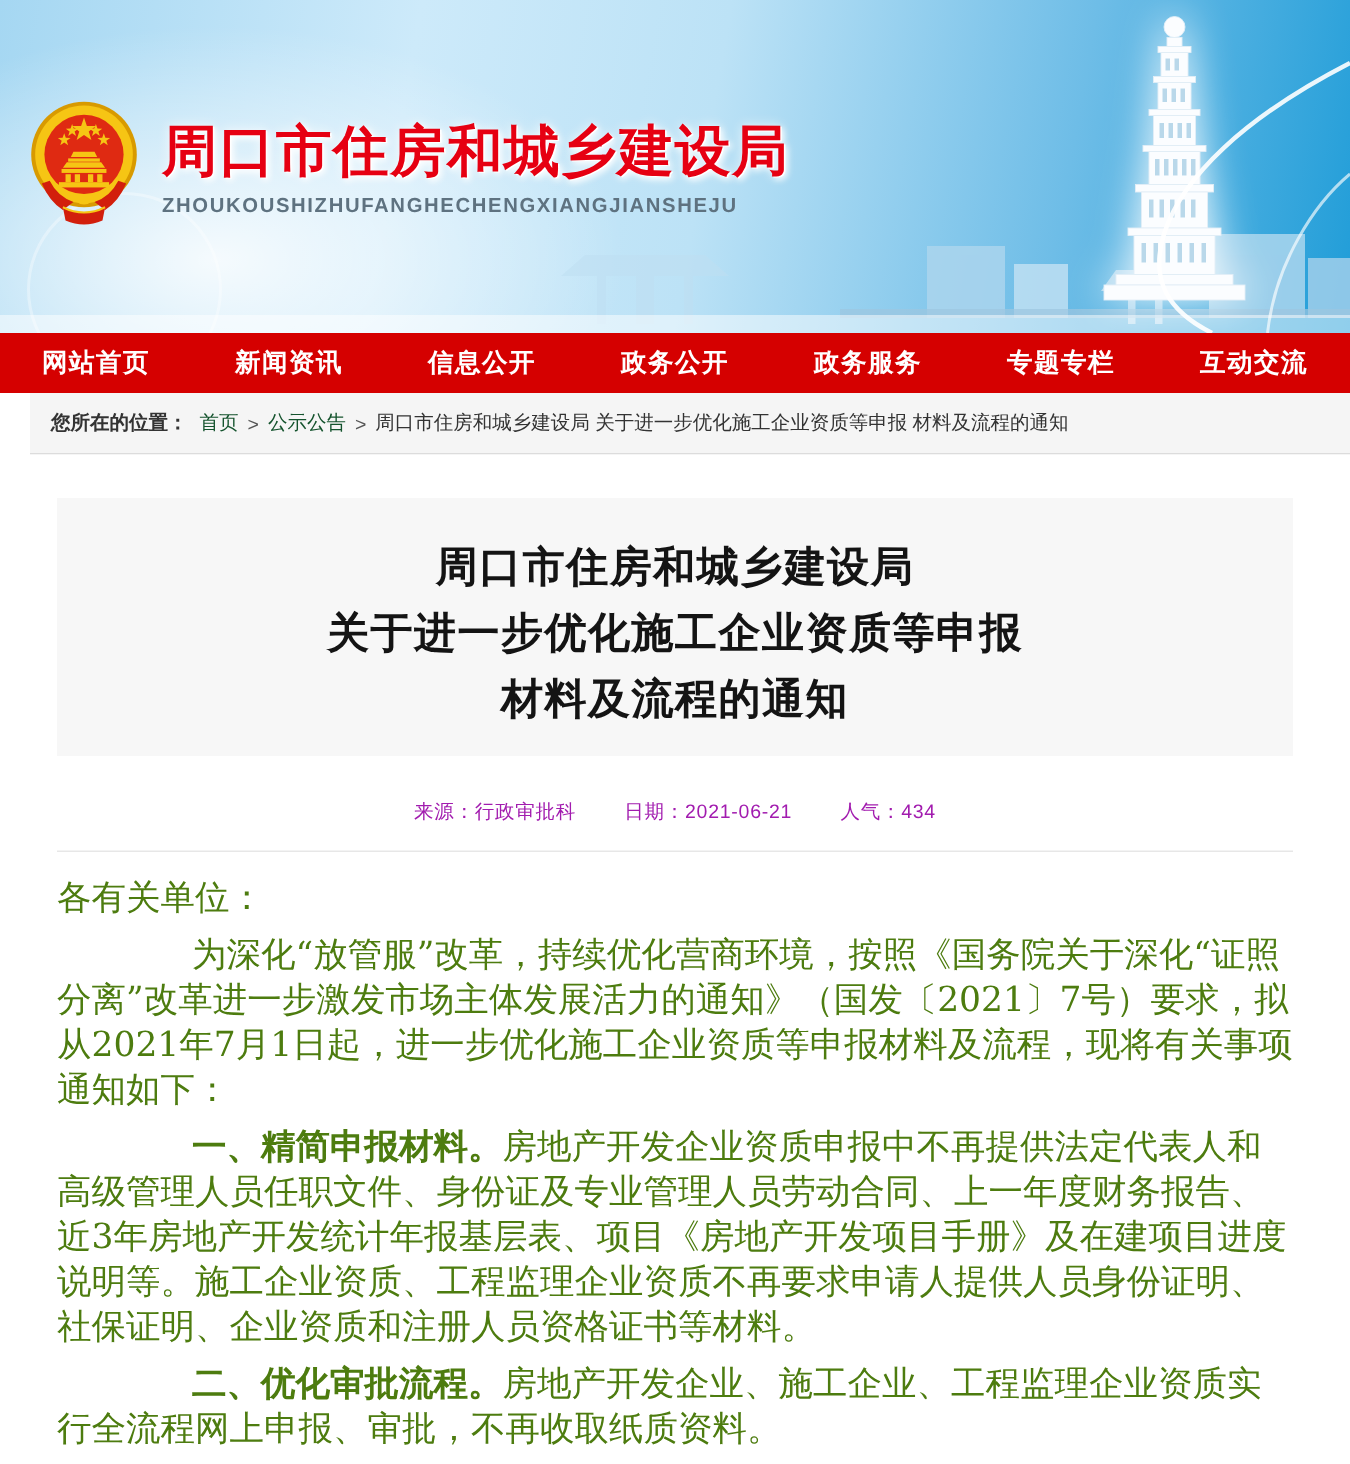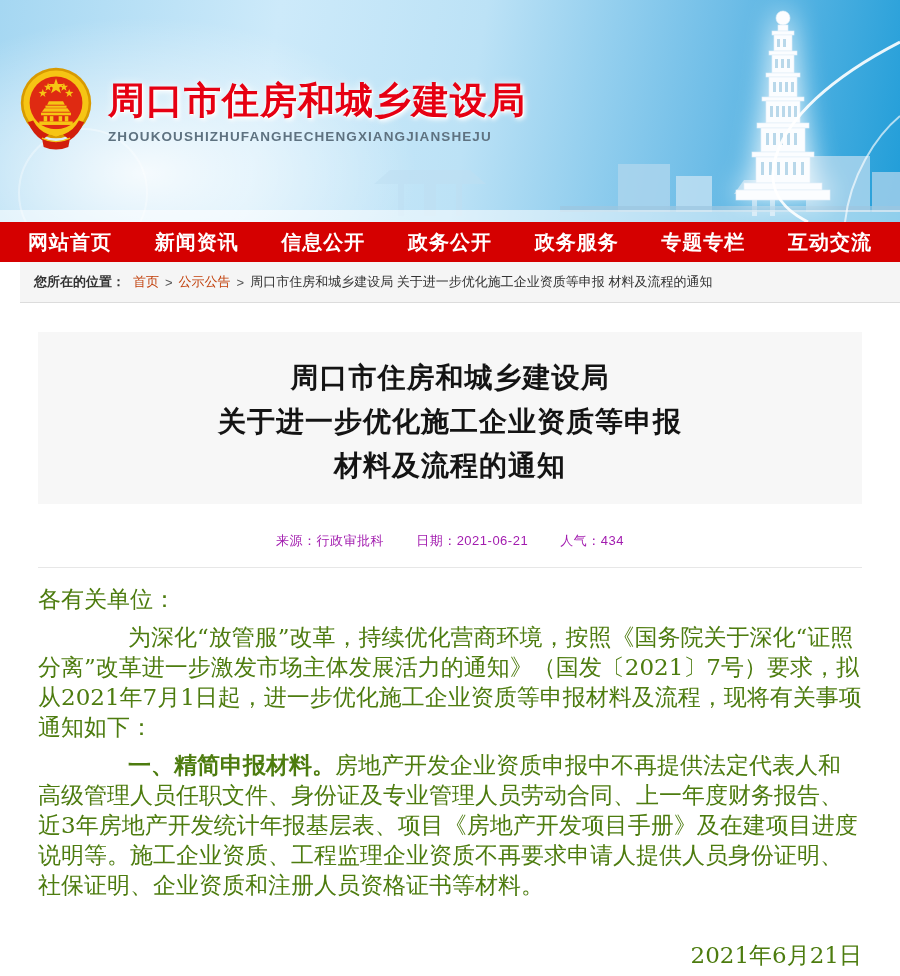--- a/index.html
+++ b/index.html
@@ -35,31 +35,31 @@
     filter:drop-shadow(0 0 14px rgba(255,255,255,0.95));
   }
   .cityscape { position:absolute; left:0; bottom:0; width:900px; height:70px; }
   .swoosh { position:absolute; right:0; top:0; width:260px; height:222px; }
   
   .nav {
     width:900px; height:40px; background:#d50000;
     display:flex; align-items:center; justify-content:space-between; padding:0 28px;
   }
   .nav a {
-    color:#fff; font-size:20px; font-weight:bold; text-decoration:none;
+    color:#fff; font-size:17px; font-weight:bold; text-decoration:none;
     letter-spacing:1px; line-height:40px; cursor:pointer;
   }
   
   .breadcrumb {
     width:900px; height:41px; background:#f5f5f5; border-bottom:1px solid #dcdcdc;
     display:flex; align-items:center; padding:0 14px; font-size:13px; color:#333;
     white-space:nowrap; overflow:hidden;margin-left:20px;
   }
   .bc-prefix { font-weight:bold; color:#333; margin-right:8px; }
-  .breadcrumb a { color:#c2410c; text-decoration:none; cursor:pointer; }
+  .breadcrumb a { color:#14532d; text-decoration:none; cursor:pointer; }
   .bc-sep { margin:0 6px; color:#555; }
   
   .content { width:900px; background:#fff; padding:29px 38px 0; min-height:672px; }
   .title-box {
     background:#f7f7f7; text-align:center; padding:24px 20px 16px;
   }
   .title-box h1 { font-weight:bold; color:#141414; font-size:28px; line-height:44px; letter-spacing:1px; }
   .title-box h1 div { display:block; }
   .meta {
     margin-top:28px; text-align:center; font-size:13px; color:#a21caf; letter-spacing:0.5px;
@@ -225,17 +225,18 @@
       <span class="meta-item"><span>日期：</span><span>2021-06-21</span></span>
       <span class="meta-item"><span>人气：</span><span>434</span></span>
     </div>
 
     <hr class="divider">
 
     <div class="body-text">
       <p class="salutation">各有关单位：</p>
       <p class="para"><span class="lead"></span><span>为深化“放管服”改革，持续优化营商环境，按照《国务院关于深化“证照分离”改革进一步激发市场主体发展活力的通知》（国发〔2021〕7号）要求，拟从2021年7月1日起，进一步优化施工企业资质等申报材料及流程，现将有关事项通知如下：</span></p>
       <p class="para"><span class="lead">一、精简申报材料。</span><span>房地产开发企业资质申报中不再提供法定代表人和高级管理人员任职文件、身份证及专业管理人员劳动合同、上一年度财务报告、近3年房地产开发统计年报基层表、项目《房地产开发项目手册》及在建项目进度说明等。施工企业资质、工程监理企业资质不再要求申请人提供人员身份证明、社保证明、企业资质和注册人员资格证书等材料。</span></p>
+      <p class="para"><span class="lead">二、优化审批流程。</span><span>房地产开发企业、施工企业、工程监理企业资质实行全流程网上申报、审批，不再收取纸质资料。</span></p>
       <p class="sign-date">2021年6月21日</p>
     </div>
   </main>
 
 </div>
 
 </body></html>

